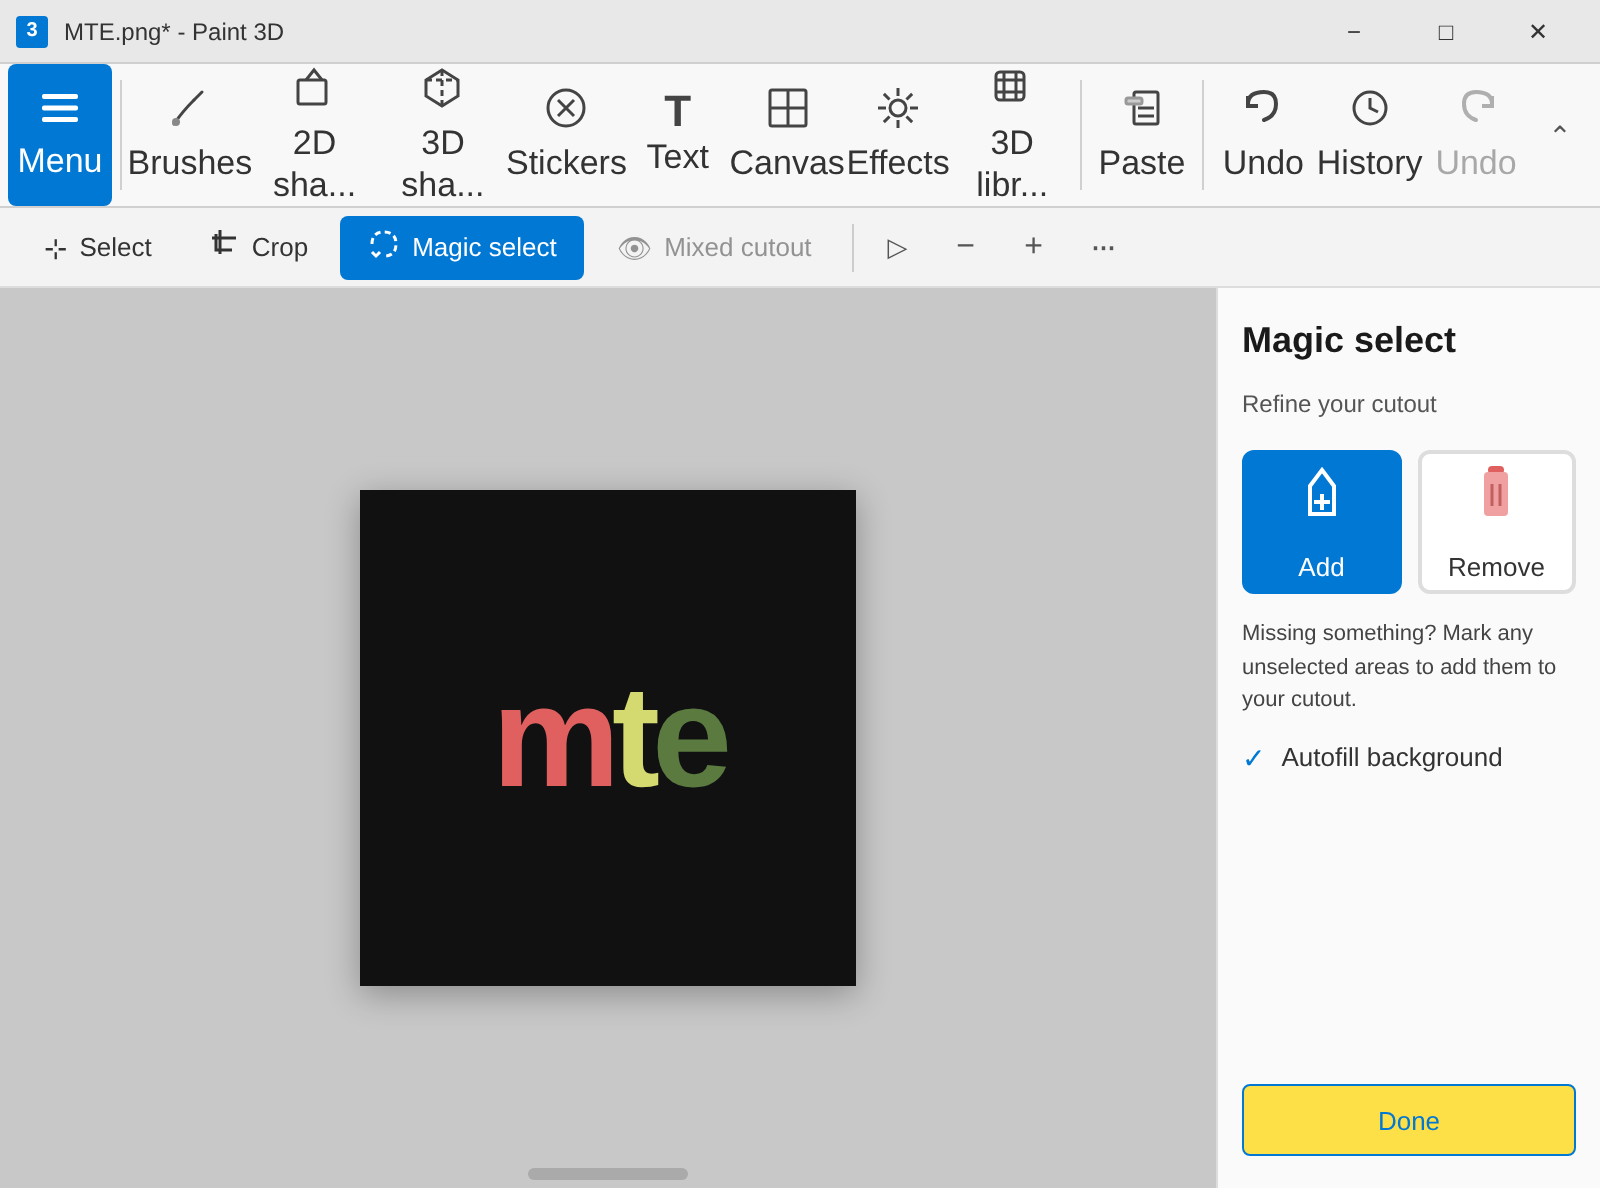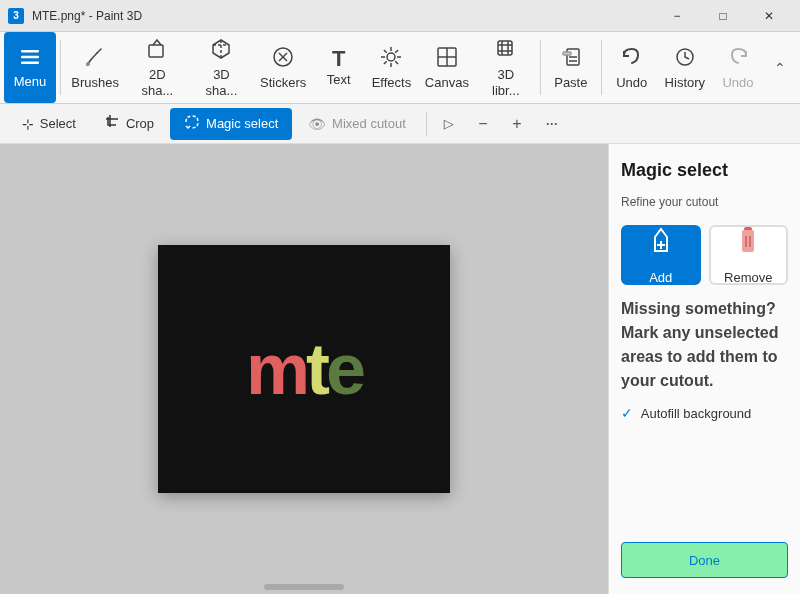--- a/index.html
+++ b/index.html
@@ -67,21 +67,21 @@
       min-width: 52px;
       gap: 2px;
       border-radius: 4px;
     }
     .ribbon-item .icon {
       font-size: 22px;
       color: #444;
       line-height: 1;
     }
     .ribbon-item .label {
-      font-size: 13px;
+      font-size: 17px;
       color: #333;
       text-align: center;
       line-height: 1.2;
     }
     .ribbon-separator {
       width: 1px;
       background: #d0d0d0;
       margin: 8px 4px;
     }
     .ribbon-item.menu-btn {
@@ -153,21 +153,21 @@
       display: flex;
       align-items: center;
       justify-content: center;
       position: relative;
       overflow: hidden;
     }
     .canvas-shadow {
       box-shadow: 0 4px 16px rgba(0,0,0,0.3);
     }
     .mte-image {
-      width: 292px;
+      width: 248px;
       height: 248px;
       background: #111;
       display: flex;
       align-items: center;
       justify-content: center;
       position: relative;
     }
     .mte-text {
       font-family: 'Arial Black', Arial, sans-serif;
       font-size: 72px;
@@ -210,21 +210,21 @@
       font-size: 12px;
       color: #555;
       margin-bottom: 4px;
     }
     .refine-buttons {
       display: flex;
       gap: 8px;
     }
     .refine-btn {
       flex: 1;
-      height: 60px;
+      height: 72px;
       border-radius: 6px;
       display: flex;
       flex-direction: column;
       align-items: center;
       justify-content: center;
       gap: 6px;
       cursor: pointer;
       border: 2px solid transparent;
       font-size: 13px;
     }
@@ -234,24 +234,23 @@
       border-color: #0078d4;
     }
     .refine-btn.unselected {
       background: white;
       color: #333;
       border: 2px solid #ddd;
     }
     .refine-btn .btn-icon { font-size: 26px; }
 
     .panel-description {
-      font-size: 16px;
+      font-size: 11px;
       color: #444;
       line-height: 1.5;
-      font-weight: bold;
     }
     .autofill-row {
       display: flex;
       align-items: center;
       gap: 8px;
       font-size: 13px;
       color: #333;
     }
     .check-icon {
       color: #0078d4;
@@ -267,21 +266,21 @@
       flex: 1;
       height: 36px;
       border-radius: 4px;
       font-size: 13px;
       cursor: pointer;
       border: 1px solid #ccc;
       background: white;
       color: #333;
     }
     .action-btn.primary {
-      background: #86efac;
+      background: #fde047;
       border-color: #0078d4;
       color: #0078d4;
     }
   </style>
 </head>
 <body>
 
 <div class="title-bar">
   <div class="title-bar-left">
     <div class="title-bar-icon">
@@ -349,48 +348,48 @@
         <line x1="8" y1="8" x2="16" y2="16"></line>
         <line x1="16" y1="8" x2="8" y2="16"></line>
       </svg>
     </div>
     <span class="label">Stickers</span>
   </div>
 
   <div class="ribbon-item">
     <div class="icon" style="font-size:22px;font-weight:bold;color:#444;">T</div>
     <span class="label">Text</span>
+  </div>
+
+  <div class="ribbon-item">
+    <div class="icon">
+      <svg width="24" height="24" viewBox="0 0 24 24" fill="none" stroke="#444" stroke-width="1.5">
+        <rect x="3" y="3" width="18" height="18" rx="1"></rect>
+        <line x1="3" y1="12" x2="21" y2="12"></line>
+        <line x1="12" y1="3" x2="12" y2="21"></line>
+      </svg>
+    </div>
+    <span class="label">Canvas</span>
   </div>
 
   <div class="ribbon-item">
     <div class="icon">
       <svg width="24" height="24" viewBox="0 0 24 24" fill="none" stroke="#444" stroke-width="1.5">
         <circle cx="12" cy="12" r="4"></circle>
         <line x1="12" y1="2" x2="12" y2="6"></line>
         <line x1="12" y1="18" x2="12" y2="22"></line>
         <line x1="2" y1="12" x2="6" y2="12"></line>
         <line x1="18" y1="12" x2="22" y2="12"></line>
         <line x1="4.93" y1="4.93" x2="7.76" y2="7.76"></line>
         <line x1="16.24" y1="16.24" x2="19.07" y2="19.07"></line>
         <line x1="19.07" y1="4.93" x2="16.24" y2="7.76"></line>
         <line x1="7.76" y1="16.24" x2="4.93" y2="19.07"></line>
       </svg>
     </div>
     <span class="label">Effects</span>
-  </div>
-
-  <div class="ribbon-item">
-    <div class="icon">
-      <svg width="24" height="24" viewBox="0 0 24 24" fill="none" stroke="#444" stroke-width="1.5">
-        <rect x="3" y="3" width="18" height="18" rx="1"></rect>
-        <line x1="3" y1="12" x2="21" y2="12"></line>
-        <line x1="12" y1="3" x2="12" y2="21"></line>
-      </svg>
-    </div>
-    <span class="label">Canvas</span>
   </div>
 
   <div class="ribbon-item">
     <div class="icon">
       <svg width="24" height="24" viewBox="0 0 24 24" fill="none" stroke="#444" stroke-width="1.5">
         <rect x="4" y="4" width="14" height="14" rx="2"></rect>
         <path d="M8 4 L8 18 M4 8 L18 8 M4 14 L18 14 M14 4 L14 18"></path>
       </svg>
     </div>
     <span class="label">3D libr...</span>

